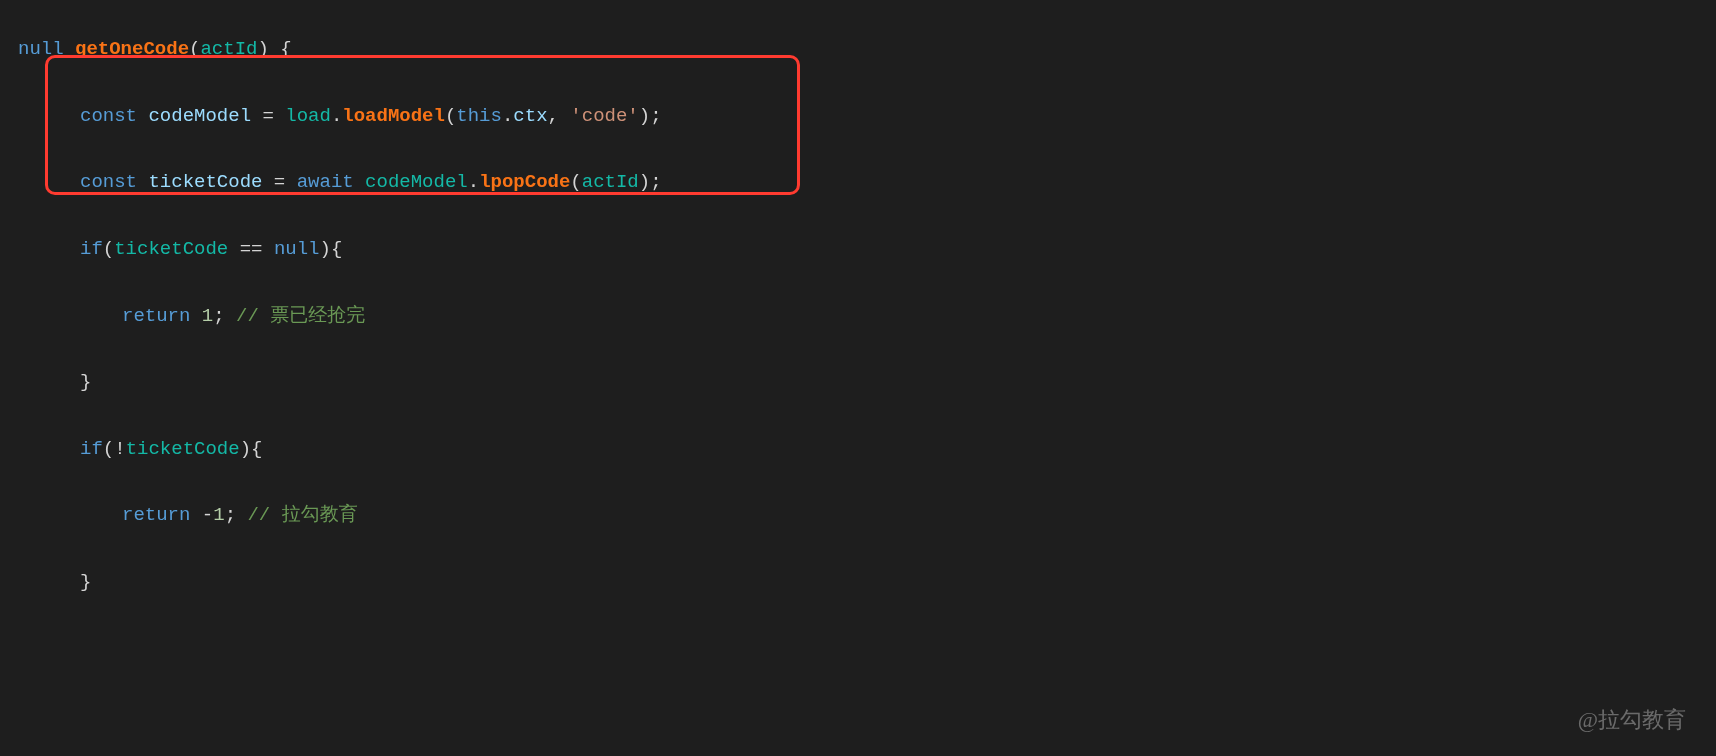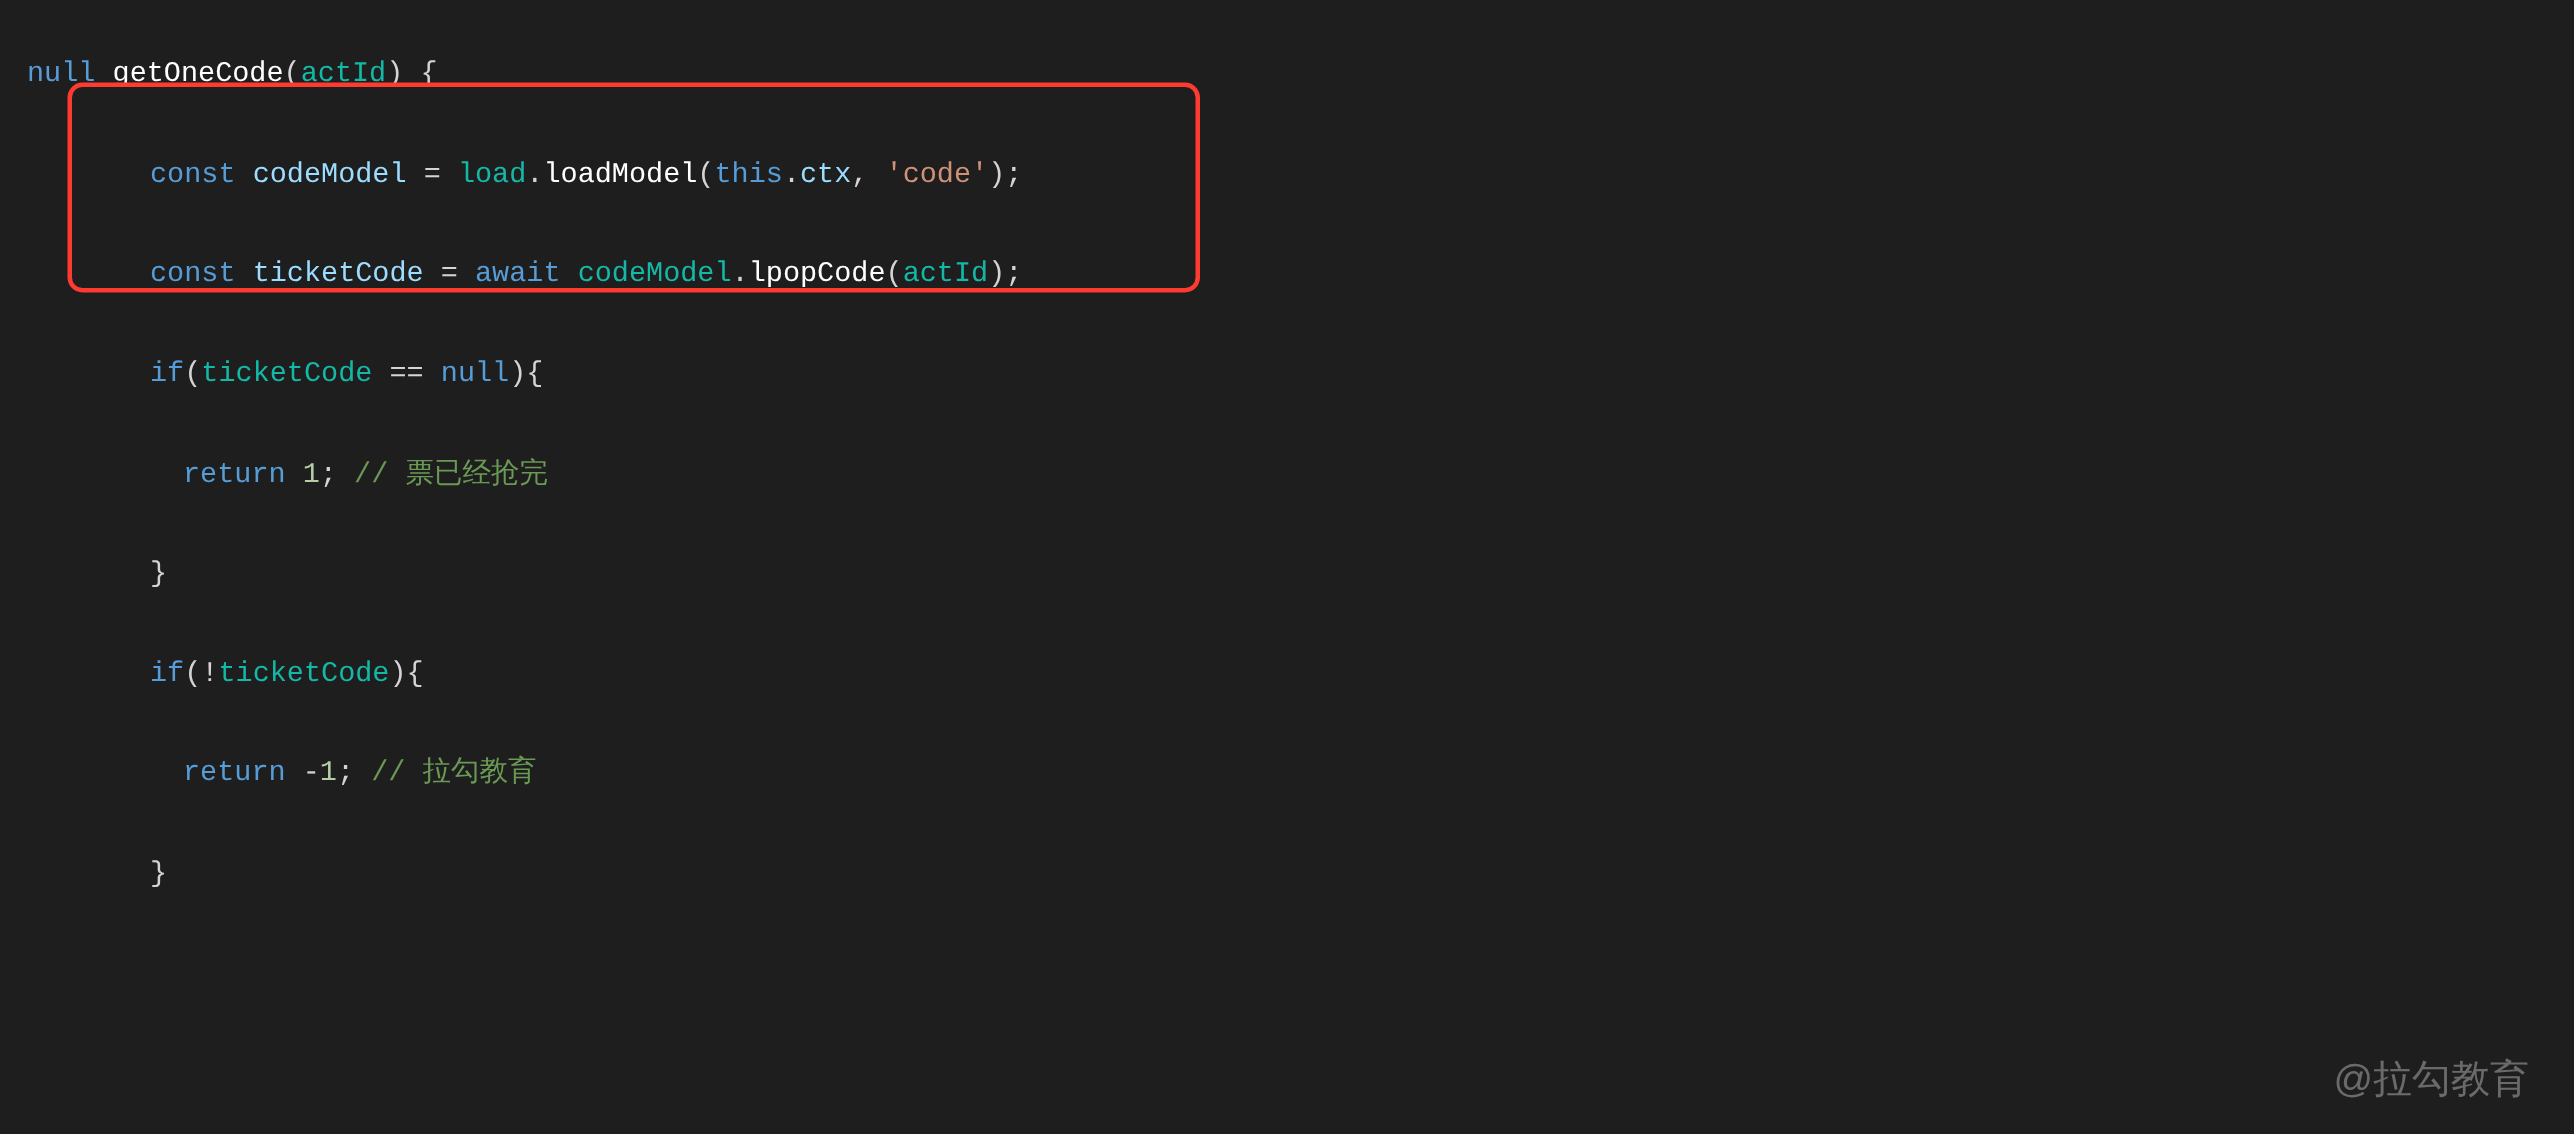--- a/index.html
+++ b/index.html
@@ -11,26 +11,26 @@
     color: #d4d4d4;
     padding: 0;
     overflow: hidden;
     width: 1716px;
     height: 756px;
     position: relative;
   }
   .code { white-space: pre; }
   .line { height: 33.3px; }
   .pl1 { padding-left: 18px; }
-  .pl2 { padding-left: 100px; }
+  .pl2 { padding-left: 80px; }
   .pl3 { padding-left: 122px; }
 
   
   .kw { color: #569cd6; }   
-  .fn { color: #ffffff; }   
+  .fn { color: #f97316; font-weight: bold; }   
   .id { color: #14b8a6; }   
   .str { color: #ce9178; }  
   .num { color: #b5cea8; }  
   .cmt { color: #6a9955; }  
   .op { color: #d4d4d4; }   
   .prop { color: #9cdcfe; }
   .underline { text-decoration: underline; }
 
   .highlight-box {
     position: absolute;
@@ -40,22 +40,22 @@
     top: 55px;
     left: 45px;
     width: 755px;
     height: 140px;
   }
   .watermark {
     position: absolute;
     right: 30px;
     bottom: 20px;
     color: rgba(200,200,200,0.45);
-    font-family: Liberation Sans, sans-serif;
-    font-size: 26px;
+    font-family: Liberation Serif, serif;
+    font-size: 22px;
     pointer-events: none;
   }
 </style>
 </head>
 <body>
 
 <div class="code">
 <div class="line pl1"><span class="kw">null</span> <span class="fn">getOneCode</span><span class="op">(</span><span class="id">actId</span><span class="op">) {</span></div>
 <div class="line pl2"><span class="kw">const</span> <span class="prop">codeModel</span> <span class="op">=</span> <span class="id">load</span><span class="op">.</span><span class="fn">loadModel</span><span class="op">(</span><span class="kw">this</span><span class="op">.</span><span class="prop">ctx</span><span class="op">, </span><span class="str">'code'</span><span class="op">);</span></div>
 <div class="line pl2"><span class="kw">const</span> <span class="prop">ticketCode</span> <span class="op">=</span> <span class="kw">await</span> <span class="id">codeModel</span><span class="op">.</span><span class="fn">lpopCode</span><span class="op">(</span><span class="id">actId</span><span class="op">);</span></div>

